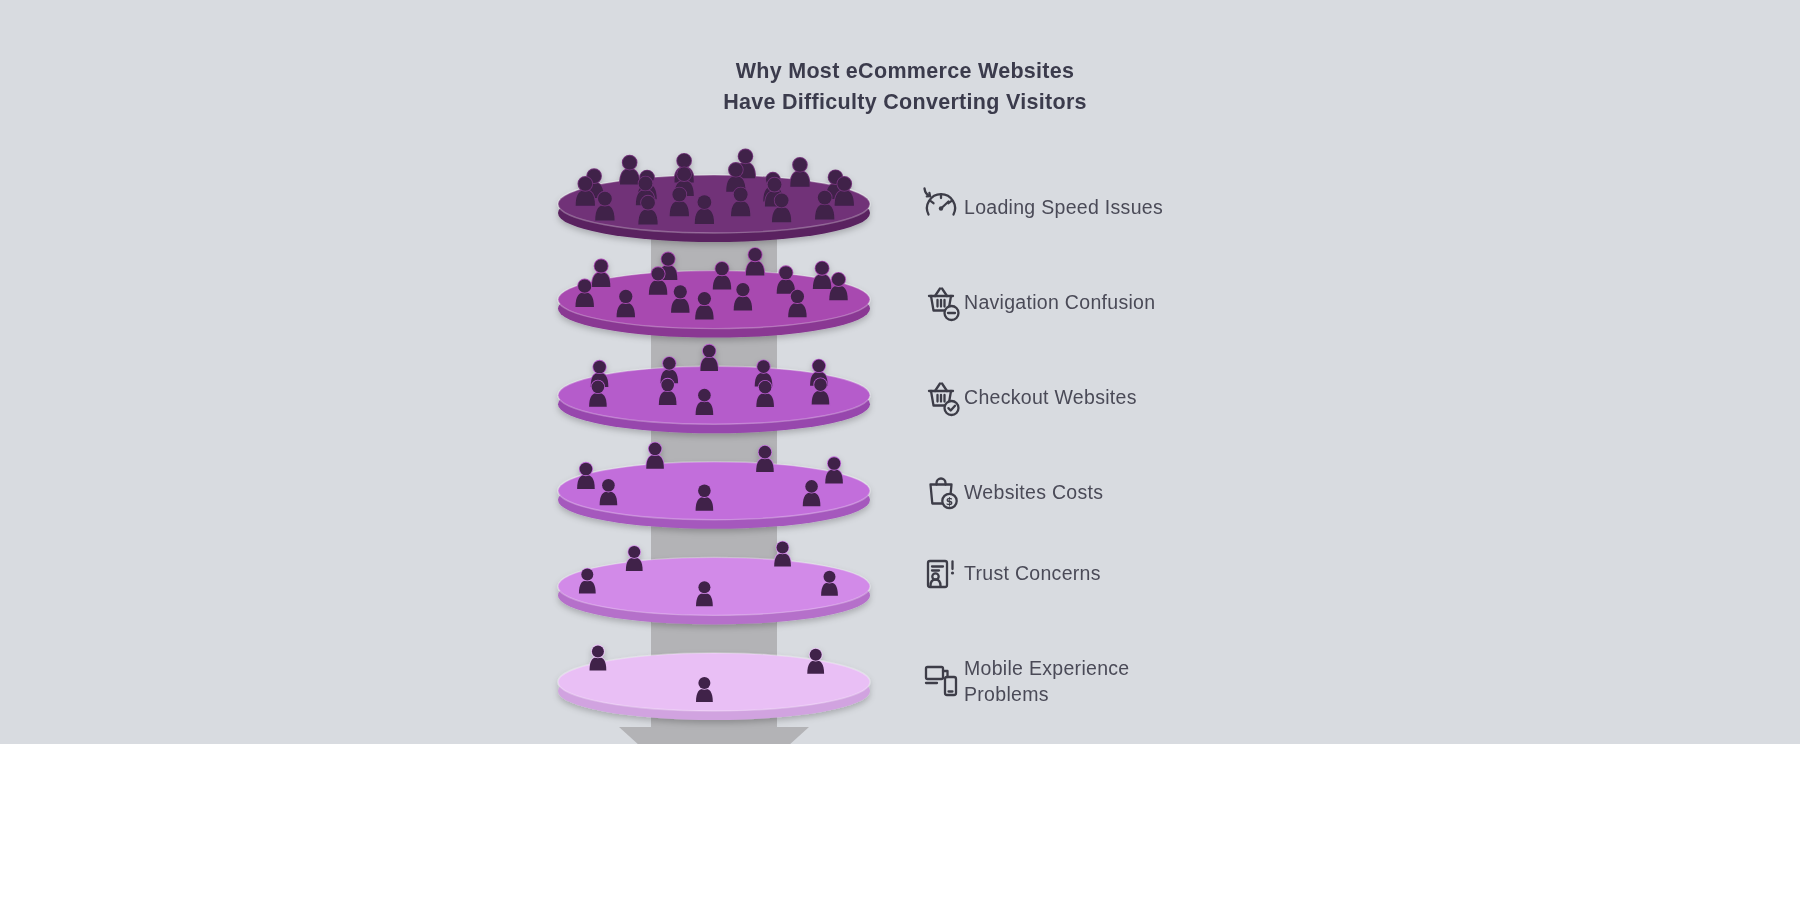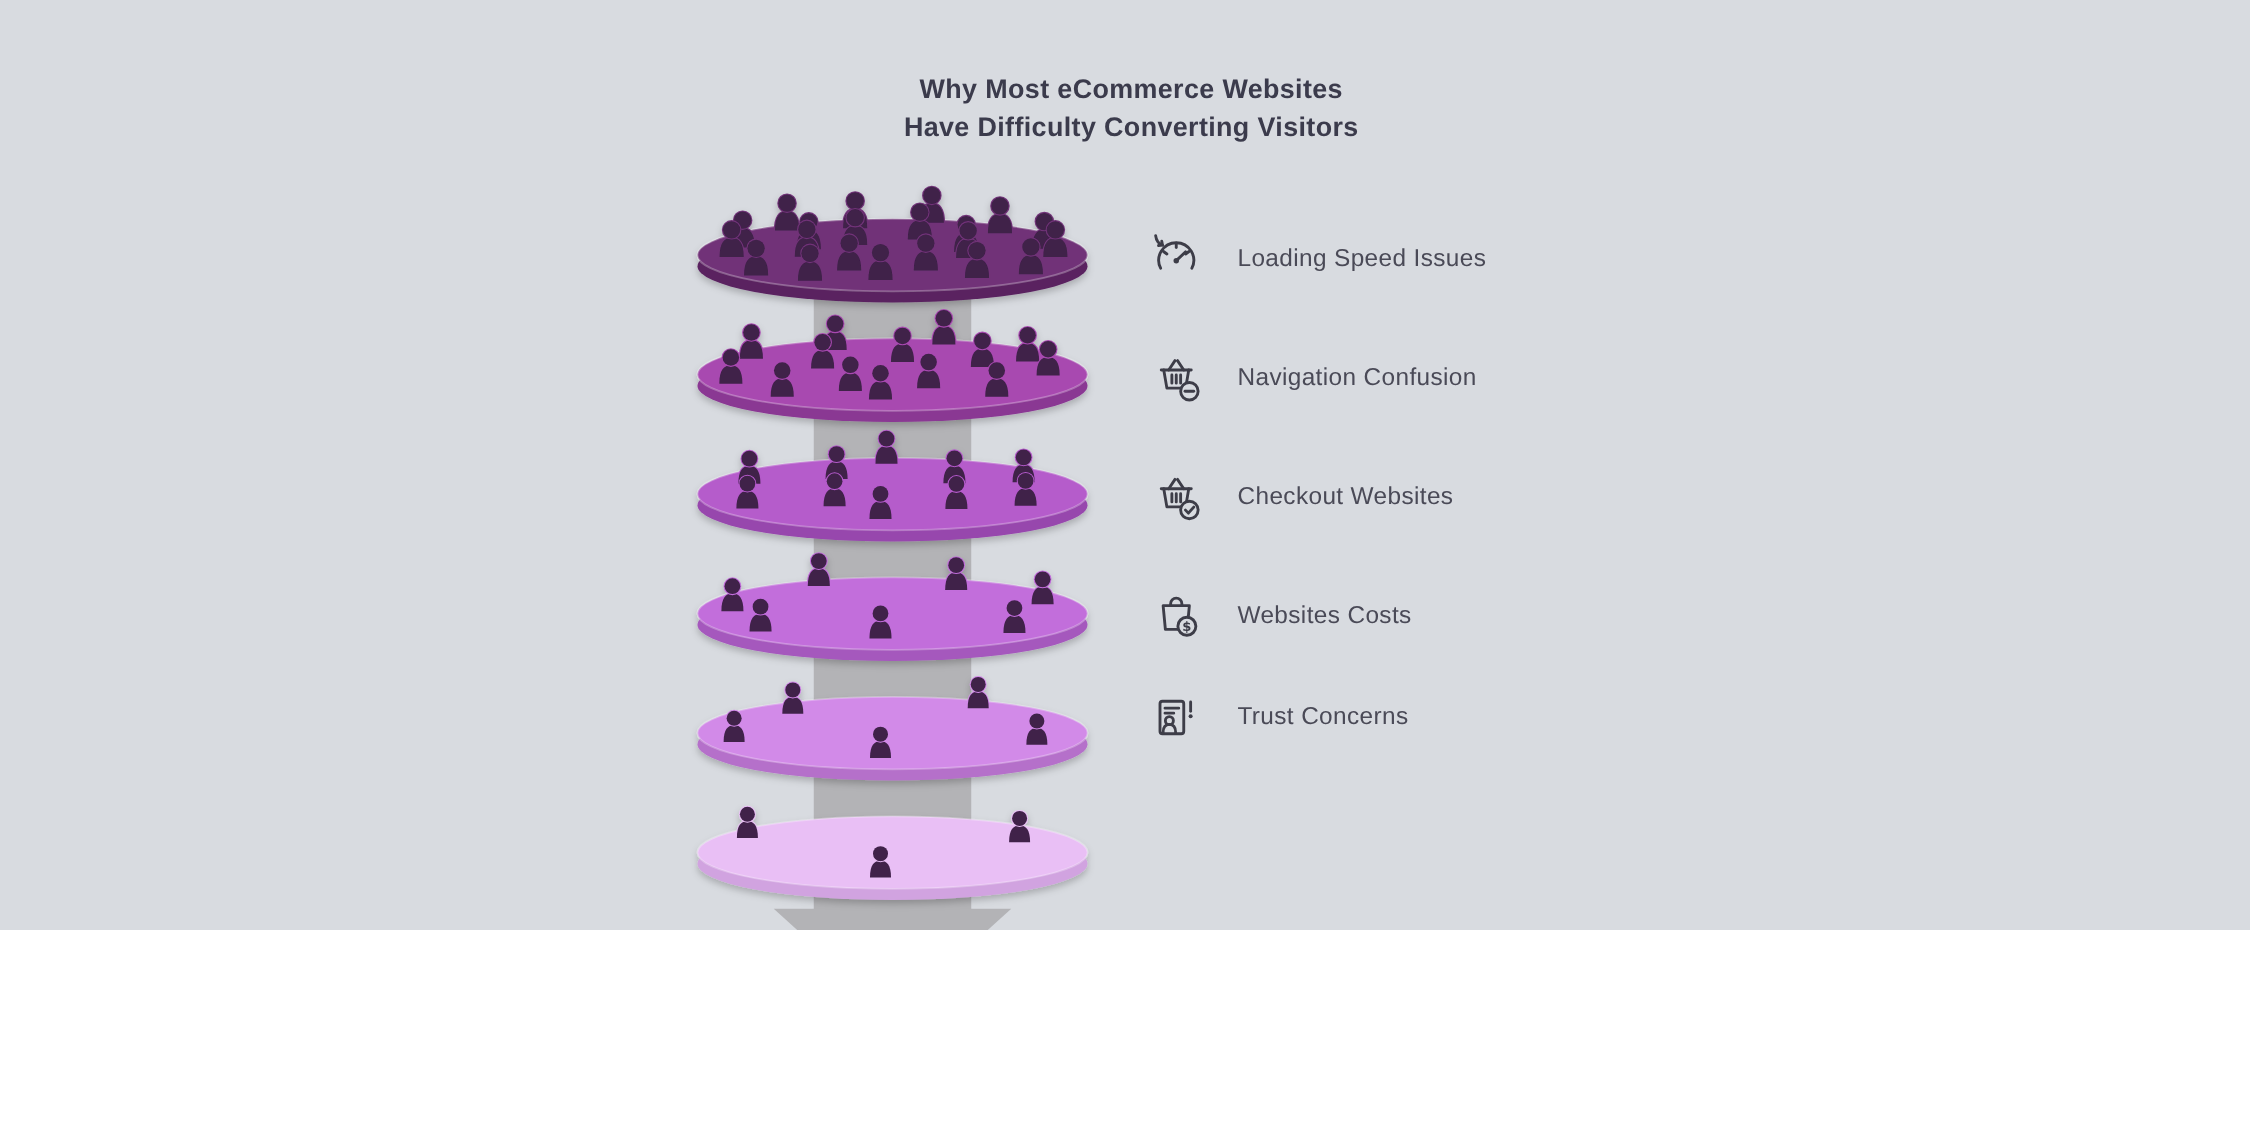--- a/index.html
+++ b/index.html
@@ -5,21 +5,21 @@
   html,body{margin:0;padding:0;}
   body{font-family:"Liberation Sans", sans-serif;}
   .stage{position:relative;width:1800px;height:744px;background:#d8dbe0;overflow:hidden;}
   .title{
     position:absolute;left:905px;top:56px;transform:translateX(-50%);
     text-align:center;font-weight:700;font-size:21.5px;line-height:1.45;
     color:#3b3b4c;letter-spacing:.3px;white-space:nowrap;
   }
   #funnel-svg{position:absolute;left:0;top:0;width:1800px;height:900px;}
   .legend-item{
-    position:absolute;left:918px;display:flex;align-items:center;gap:26px;height:50px;
+    position:absolute;left:918px;display:flex;align-items:center;height:50px;
   }
   .licon{width:46px;height:46px;flex:0 0 46px;stroke:#3d3d48;fill:none;
     stroke-width:2.3;stroke-linecap:round;stroke-linejoin:round;}
   .licon .solid{fill:#3d3d48;stroke:none;}
   .licon .badge{fill:#d8dbe0;}
   .licon text{stroke:none;fill:#3d3d48;font-family:"DejaVu Sans", sans-serif;font-weight:bold;font-size:10.5px;text-anchor:middle;}
   .llabel{font-size:19.5px;color:#4a4a57;letter-spacing:.3px;line-height:1.35;max-width:235px;}
 </style>
 </head>
 <body>
@@ -358,14 +358,24 @@
       <rect x="10" y="11" width="19" height="26" rx="2"></rect>
       <path d="M14 16.5 h11 M14 20.5 h7"></path>
       <circle cx="17.5" cy="26.5" r="3.2"></circle>
       <path d="M12.5 36 c0 -4.5 2.2 -6.5 5 -6.5 s5 2 5 6.5"></path>
       <path d="M34.5 11.5 v7.5"></path>
       <circle class="solid" cx="34.5" cy="23" r="1.6"></circle>
     </svg>
     <span class="llabel">Trust Concerns</span>
   </div>
 
+  <div class="legend-item" style="top:656px">
+    <svg class="licon" viewBox="0 0 46 46">
+      <rect x="8" y="9" width="17" height="12" rx="1.5"></rect>
+      <path d="M8 25 h11"></path>
+      <path d="M25 13 h4.5 v6"></path>
+      <rect x="27" y="19" width="11" height="18" rx="2"></rect>
+      <path d="M30.5 33.5 h4"></path>
+    </svg>
+    <span class="llabel">Mobile Experience Problems</span>
+  </div>
 
 </div>
 
 </body></html>

